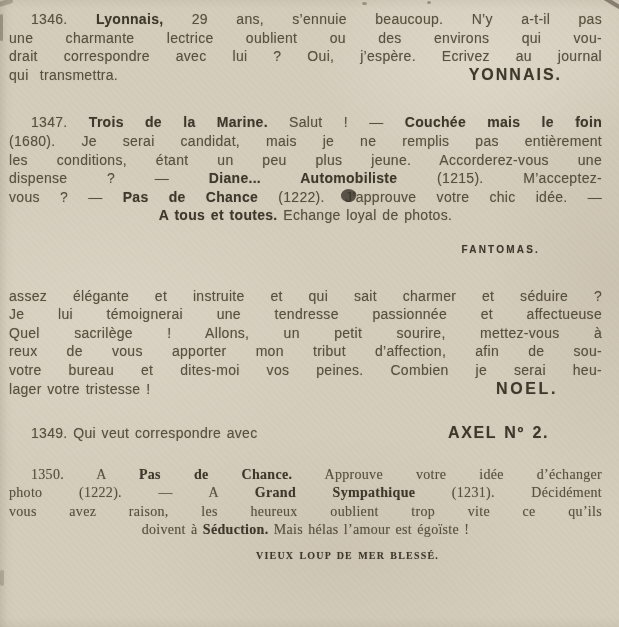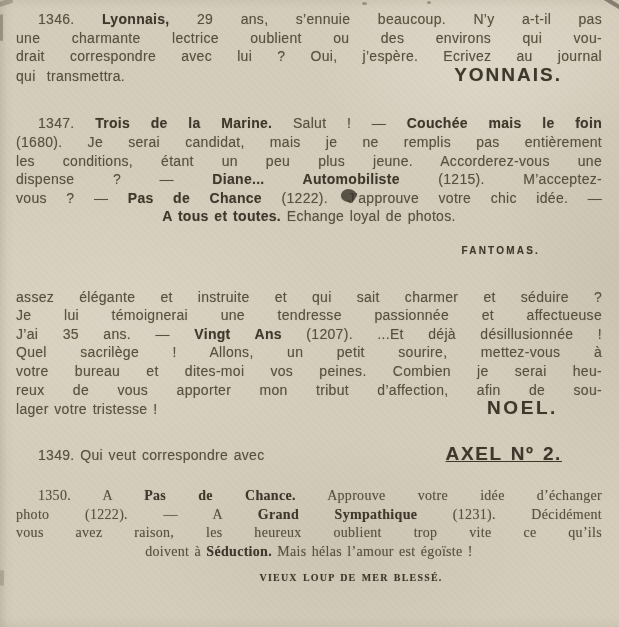--- a/index.html
+++ b/index.html
@@ -13,21 +13,20 @@
     background-color:#d5cdbc;
     background-image:
       radial-gradient(ellipse 240px 150px at 78% 10%, rgba(255,252,242,0.22), transparent 70%),
       radial-gradient(ellipse 320px 220px at 18% 52%, rgba(255,251,238,0.14), transparent 72%),
       radial-gradient(ellipse 280px 170px at 55% 88%, rgba(118,106,84,0.08), transparent 70%),
       radial-gradient(ellipse 170px 320px at 99% 45%, rgba(122,110,86,0.10), transparent 72%),
       repeating-linear-gradient(47deg, rgba(60,52,40,0.015) 0 2px, transparent 2px 5px),
       linear-gradient(90deg, rgba(95,85,66,0.14) 0, rgba(95,85,66,0.03) 7px, transparent 14px),
       linear-gradient(180deg, rgba(105,95,75,0.07) 0, transparent 9px),
       linear-gradient(0deg, rgba(105,95,75,0.07) 0, transparent 10px);
-    padding-left: 7px;
   }
   .column{
     position:relative;
     box-sizing:border-box;
     padding:10px 17px 0 9px;
     font-size:14px;
     line-height:18.6px;
     letter-spacing:0.3px;
     word-spacing:1.5px;
     text-shadow:0 0 1px rgba(88,81,63,0.38);
@@ -37,26 +36,26 @@
   .e1348{margin-top:27px;}
   .e1349{margin-top:26px;}
   .e1350{margin-top:23px;font-family:Liberation Serif, serif;}
   .line{min-height:18.6px;text-align:center;}
   .just{text-align:justify;text-align-last:justify;}
   .ind .lt::before{content:"";display:inline-block;width:22px;}
   .b{font-weight:700;color:#3e382c;}
   .sigline{display:flex;justify-content:space-between;align-items:baseline;}
   .sig{
     font-weight:700;color:#3e382c;white-space:nowrap;
-    letter-spacing:2px;font-size:19px;
+    letter-spacing:2px;font-size:16px;
   }
   .e1346 .sig{margin-right:40px;}
   .e1346 .sigline .lt{word-spacing:7px;}
   .e1348 .sig{margin-right:44px;letter-spacing:2.6px;}
-  .e1349 .sig{margin-right:40px;letter-spacing:1.6px;text-decoration:underline;}
+  .e1349 .sig{margin-right:53px;letter-spacing:1.6px;}
   .sigrow{
     font-weight:700;color:#3e382c;
     letter-spacing:2.2px;font-size:10px;
   }
   .e1347 .sigrow{text-align:right;padding-right:62px;margin-top:16px;}
   .e1350 .sigrow{text-align:center;position:relative;left:42px;margin-top:7px;letter-spacing:1.2px;}
   
   .art{position:absolute;pointer-events:none;}
   .art-corner-tr{top:-3px;left:584px;width:44px;height:4px;background:rgba(72,64,50,0.55);border-radius:3px;transform:rotate(31deg);}
   .art-corner-tl{top:0;left:-2px;width:15px;height:5px;background:rgba(92,82,66,0.35);border-radius:2px;transform:rotate(-18deg);}
@@ -91,24 +90,23 @@
           <div class="line just"><span class="lt"><span>(1680). Je serai candidat, mais je ne remplis pas entièrement</span></span></div>
           <div class="line just"><span class="lt"><span>les conditions, étant un peu plus jeune. Accorderez-vous une</span></span></div>
           <div class="line just"><span class="lt"><span>dispense ? — </span><span class="b">Diane... Automobiliste</span><span> (1215). M’acceptez-</span></span></div>
           <div class="line just"><span class="lt"><span>vous ? — </span><span class="b">Pas de Chance</span><span> (1222). J’approuve votre chic idée. —</span></span></div>
           <div class="line last"><span class="lt"><span class="b">A tous et toutes.</span><span> Echange loyal de photos.</span></span></div>
           <div class="sigrow">FANTOMAS.</div>
         </div>
         <div class="entry e1348">
           <div class="line just"><span class="lt"><span>assez élégante et instruite et qui sait charmer et séduire ?</span></span></div>
           <div class="line just"><span class="lt"><span>Je lui témoignerai une tendresse passionnée et affectueuse</span></span></div>
-          <div class="line just"><span class="lt"><span>J’ai 35 ans. — </span><span class="b">Vingt Ans</span><span> (1207). ...Et déjà désillusionnée !</span></span></div>
           <div class="line just"><span class="lt"><span>Quel sacrilège ! Allons, un petit sourire, mettez-vous à</span></span></div>
+          <div class="line just"><span class="lt"><span>reux de vous apporter mon tribut d’affection, afin de sou-</span></span></div>
           <div class="line just"><span class="lt"><span>votre bureau et dites-moi vos peines. Combien je serai heu-</span></span></div>
-          <div class="line just"><span class="lt"><span>reux de vous apporter mon tribut d’affection, afin de sou-</span></span></div>
           <div class="line last sigline">
             <span class="lt"><span>lager votre tristesse !</span></span>
             <span class="sig">NOEL.</span>
           </div>
         </div>
         <div class="entry e1349">
           <div class="line last ind sigline">
             <span class="lt"><span>1349. Qui veut correspondre avec</span></span>
             <span class="sig">AXEL Nº 2.</span>
           </div>

